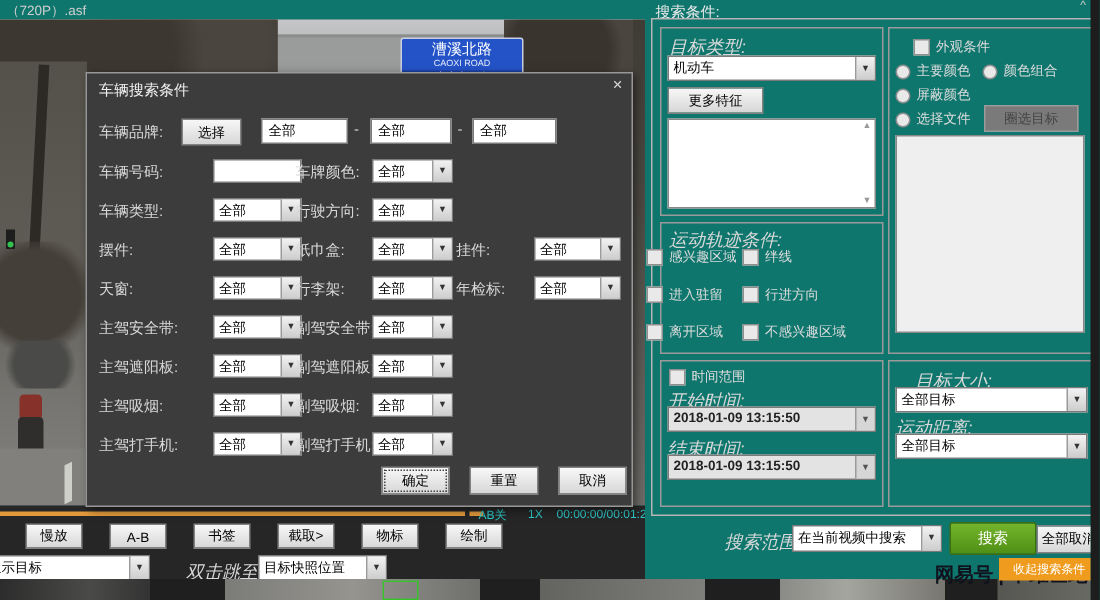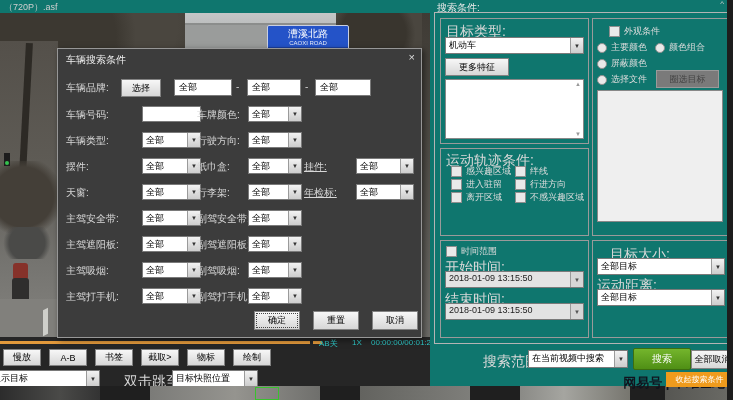--- a/index.html
+++ b/index.html
@@ -1,19 +1,19 @@
 <!DOCTYPE html>
 <html><head>
 <meta charset="utf-8">
 <style>
   html,body{margin:0;padding:0;background:#1d1d1d;}
   #app{position:relative;width:727px;height:400px;background:#0f766e;overflow:hidden;
        font-family:"Liberation Sans",sans-serif;-webkit-font-smoothing:antialiased;}
   .abs{position:absolute;}
-  .lbl{color:#d8d8d8;font-size:14px;white-space:nowrap;}
+  .lbl{color:#d8d8d8;font-size:12px;white-space:nowrap;font-style:italic;}
   
   #window-title{left:4px;top:1px;font-size:9px;color:#cfcfcf;}
   
   #video{left:0;top:13px;width:430px;height:324px;background:linear-gradient(#9a9a97,#7d7c78);overflow:hidden;}
   #v-sky{left:0;top:0;width:430px;height:32px;background:linear-gradient(#c4c6c7,#adafae);}
   #v-bldg{left:140px;top:10px;width:290px;height:24px;background:linear-gradient(#9fa0a0,#9a9c9b);background:#9a9c9b;border-top:2px solid #8b8d8c;}
   #v-trees-left{left:0;top:0;width:185px;height:58px;background:
      radial-gradient(circle at 30% 40%, #3c3831 0 45%, transparent 60%),
      radial-gradient(circle at 70% 20%, #4a463f 0 35%, transparent 55%),
      radial-gradient(circle at 85% 70%, #403c35 0 30%, transparent 50%),
@@ -35,54 +35,54 @@
      display:flex;flex-direction:column;align-items:center;justify-content:flex-start;overflow:hidden;}
   #road-sign .l1{color:#fff;font-size:10px;line-height:12px;margin-top:2px;white-space:nowrap;}
   #road-sign .l2{color:#e8ecf8;font-size:6px;line-height:7px;white-space:nowrap;}
   #road-sign .l3{color:#dfe5f6;font-size:7px;line-height:9px;background:#1b3f9e;width:100%;text-align:center;white-space:nowrap;}
   
   #dialog{left:57px;top:48px;width:363px;height:288px;background:#3c3c3c;border:1px solid #979797;
      box-shadow:2px 2px 6px rgba(0,0,0,.5);z-index:10;}
   #dialog-title{left:8px;top:4px;font-size:10px;color:#f0f0f0;}
   #dialog-close{right:6px;top:2px;font-size:11px;color:#dcdcdc;cursor:default;}
   .dlab{position:absolute;top:2px;color:#d8d8d8;font-size:10px;white-space:nowrap;}
-  .c1l{left:8px;} .c2l{left:139px;} .c3l{left:246px;text-decoration:underline;}
+  .c1l{left:8px;} .c2l{left:139px;} .c3l{left:246px;}
   .c1c{position:absolute;left:84px;top:0;width:57px;height:15px;}
   .c2c{position:absolute;left:190px;top:0;width:52px;height:15px;}
   .c3c{position:absolute;left:298px;top:0;width:56px;height:15px;}
   #brand-row{left:0;top:30px;width:363px;height:20px;}
   #brand-select{position:absolute;left:63px;top:0;width:38px;height:16px;}
   .bbox{position:absolute;top:0;height:14px;background:#fff;border:1px solid #7a7a7a;font-size:9px;color:#000;
      padding:1px 0 0 4px;box-sizing:content-box;}
   #bbox1{left:116px;width:52px;} #bbox2{left:189px;width:48px;} #bbox3{left:257px;width:50px;}
   .bdash{position:absolute;top:2px;color:#cfcfcf;font-size:10px;}
   #bdash1{left:178px;} #bdash2{left:247px;}
   #dialog-rows{left:0;top:57px;width:363px;}
   .drow{position:relative;height:26px;}
   .dinput{background:#fff;border:1px solid #7a7a7a;height:14px;}
   
   .dd{background:#fff;border:1px solid #7a7a7a;display:flex;height:14px;}
   .dd .dd-text{flex:1;font-size:9px;color:#000;padding:1px 0 0 3px;white-space:nowrap;overflow:hidden;}
   .dd .dd-arrow{width:12px;background:linear-gradient(#f2f2f2,#cdcdcd);border-left:1px solid #9a9a9a;
      font-size:6px;color:#333;display:flex;align-items:center;justify-content:center;}
-  .dd.gray{background:#e3e3e3;} .dd.gray .dd-text{color:#222;}
+  .dd.gray{background:#e3e3e3;} .dd.gray .dd-text{color:#222;font-weight:bold;}
   .dd.gray .dd-arrow{background:#d6d6d6;color:#555;}
   
   .btn{background:linear-gradient(#f7f7f7,#d7d7d7);border:1px solid #828282;color:#000;font-size:9px;
      display:flex;align-items:center;justify-content:center;border-radius:0;white-space:nowrap;}
   .btn.focused{outline:1px dotted #444;outline-offset:-3px;}
   #dialog-buttons{left:196px;top:262px;display:flex;gap:13px;}
   #dialog-buttons .btn{width:44px;height:17px;}
   
   #left-bottom{left:0;top:337px;width:430px;height:63px;background:#262626;overflow:hidden;}
   #progress-bar{position:absolute;left:0;top:4px;width:310px;height:3px;background:#e2993b;}
   #progress-dash{position:absolute;left:313px;top:4px;width:9px;height:3px;background:#e2993b;}
   .tealtxt{position:absolute;top:1px;color:#2dc8c8;font-size:8px;white-space:nowrap;}
   #ab-marker{left:319px;} #speed{left:352px;} #timecode{left:371px;}
-  #toolbar-buttons{position:absolute;left:3px;top:12px;display:flex;gap:8px;}
+  #toolbar-buttons{position:absolute;left:17px;top:12px;display:flex;gap:18px;}
   #toolbar-buttons .btn{height:15px;padding:0 5px;min-width:26px;}
   #display-bar{position:absolute;left:0;top:33px;width:430px;height:17px;}
   #show-target-dd{position:absolute;left:-12px;top:0;width:110px;height:15px;}
   #jump-label{position:absolute;left:124px;top:3px;}
   #jump-dd{position:absolute;left:172px;top:0;width:84px;height:15px;}
   
   #thumbs{left:0;top:386px;width:733px;height:14px;background:#1f1f1f;}
   .thumb{position:absolute;top:0;height:14px;}
   #thumb1{left:0;width:100px;background:linear-gradient(90deg,#2c2c2c,#4a4a48 60%,#333);}
   #thumb2{left:150px;width:170px;background:linear-gradient(90deg,#7b7b78,#95948f 50%,#6f6f6c);}
@@ -100,21 +100,21 @@
   #g-time{left:440px;top:240px;width:147px;height:96px;}
   #g-appear{left:592px;top:18px;width:137px;height:216px;}
   #g-size{left:592px;top:240px;width:137px;height:96px;}
   #target-type-label{left:446px;top:23px;}
   #target-type-dd{left:445px;top:37px;width:137px;height:15px;}
   #more-features-btn{left:445px;top:58px;width:62px;height:16px;position:absolute;}
   #target-listbox{left:445px;top:79px;width:137px;height:58px;background:#fff;border:1px solid #888;}
   #target-listbox .scr{position:absolute;right:2px;font-size:6px;color:#999;}
   #scr-up{top:1px;} #scr-down{bottom:1px;}
   #traj-label{left:446px;top:152px;}
-  #trajectory-checks{left:451px;top:165px;width:137px;display:grid;grid-template-columns:64px auto;}
+  #trajectory-checks{left:431px;top:165px;width:137px;display:grid;grid-template-columns:64px auto;row-gap:12px;}
   .ckitem{display:flex;align-items:center;}
   .checkbox{width:9px;height:9px;background:#e9e9e9;border:1px solid #8f8f8f;flex:0 0 auto;}
   .cklabel{font-size:9px;color:#dcdcdc;margin-left:4px;white-space:nowrap;}
   .radio{width:8px;height:8px;background:#e9e9e9;border:1px solid #8f8f8f;border-radius:50%;flex:0 0 auto;}
   #time-check{left:446px;top:245px;} 
   #start-label{left:445px;top:259px;} #end-label{left:445px;top:291px;}
   #start-dd{left:445px;top:271px;width:137px;height:15px;}
   #end-dd{left:445px;top:303px;width:137px;height:15px;}
   #appear-check{left:597px;top:25px;margin-left:12px;}
   #radio-main{left:597px;top:41px;align-items:center;} #radio-combo{left:655px;top:41px;}

